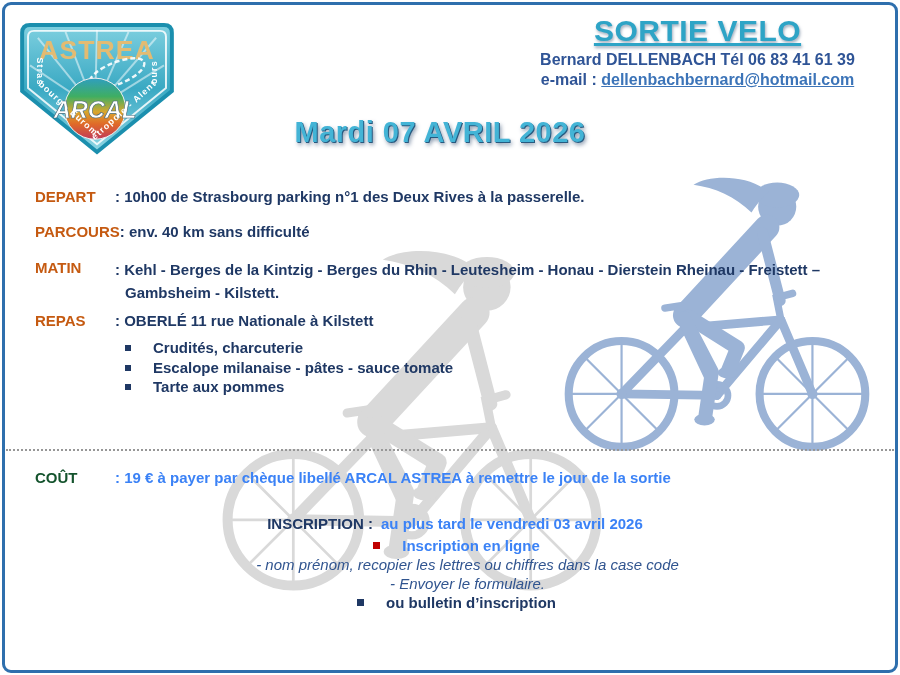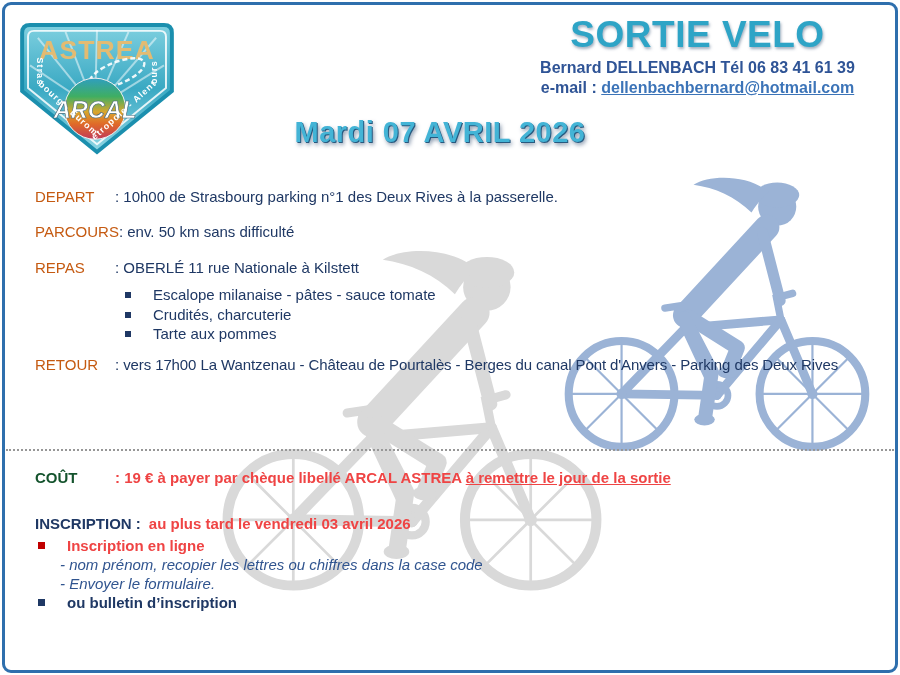--- a/index.html
+++ b/index.html
@@ -12,58 +12,58 @@
   
   .sil{position:absolute;z-index:0;}
   .sil-gray{left:212px;top:214px;color:#d9d9d9;}
   .sil-blue{left:552px;top:148px;color:#9bb3d6;}
 
   
   .logo{position:absolute;left:18px;top:22px;z-index:2;}
 
   
   .header{position:absolute;left:500px;top:14px;width:395px;text-align:center;z-index:2;}
-  .header .big{font-size:37px;font-weight:bold;color:#2ea4c6;letter-spacing:.5px;
-    text-shadow:1px 2px 3px rgba(110,130,155,.65);}
+  .header .big{font-size:30px;font-weight:bold;color:#2ea4c6;letter-spacing:.5px;
+    text-shadow:1px 2px 3px rgba(110,130,155,.65);text-decoration:underline;}
   .header .contact{margin-top:3px;font-size:16px;font-weight:bold;color:#2f5496;}
   .header .mail{margin-top:2px;font-size:16px;font-weight:bold;color:#2f5496;}
   .header .mail .addr{color:#3c74b8;text-decoration:underline;}
 
   
   .date-title{position:absolute;left:240px;top:116px;width:400px;text-align:center;z-index:2;
     font-size:29px;font-weight:bold;color:#43b4d6;letter-spacing:.5px;
     text-shadow:1px 1px 0 #27597f, 2px 3px 4px rgba(105,125,150,.85);}
 
   
-  .details{position:absolute;left:35px;top:187px;width:858px;z-index:2;font-size:15px;font-weight:normal;color:#1f3864;}
+  .details{position:absolute;left:35px;top:187px;width:858px;z-index:2;font-size:15px;font-weight:bold;color:#1f3864;}
   .row{line-height:19px;}
   .lbl{display:inline-block;min-width:80px;color:#c55a11;vertical-align:top;}
   .txt{display:inline-block;vertical-align:top;max-width:770px;}
   .r-depart{margin-bottom:16px;}
   .r-parcours{margin-bottom:17px;}
   .r-matin{margin-bottom:7px;}
   .r-matin .row-line{display:block;line-height:23px;}
   .r-matin .row-line.l2{padding-left:10px;}
   .r-repas{margin-bottom:8px;}
   .menu{margin:3px 0 11px 0;padding-left:90px;list-style:none;}
   .menu li{line-height:19.5px;}
   .sq{display:inline-block;width:6px;height:6px;background:#1f3864;margin-right:22px;margin-bottom:2px;}
   .r-retour .txt{white-space:nowrap;letter-spacing:-0.1px;max-width:none;}
 
   
   .divider{position:absolute;left:6px;right:6px;top:449px;border-top:2px dotted #979797;z-index:3;}
 
   
   .cout{position:absolute;left:35px;top:468px;z-index:2;font-size:15px;font-weight:bold;line-height:19px;}
   .cout .lbl{color:#14532d;}
-  .red{color:#ef4444;}
-  .u{text-decoration:underline;margin-top:12px;}
-
-  
-  .inscription{position:absolute;left:35px;top:507px;width:840px;z-index:2;font-size:15px;color:#1f3864;}
+  .red{color:#3b82f6;}
+  .u{margin-top:12px;}
+
+  
+  .inscription{position:absolute;left:35px;top:507px;width:840px;z-index:2;font-size:15px;color:#1f3864;text-align:center;}
   .ins-head{padding-top:7px;line-height:19px;font-weight:bold;margin-bottom:3px;}
   .ins-head .deadline{margin-left:8px;}
   .b-row{line-height:19px;font-weight:bold;margin-bottom:1px;padding-left:3px;}
   .b-row .bsq{display:inline-block;width:7px;height:7px;margin-right:22px;margin-bottom:2px;}
   .bsq.redsq{background:#c00000;}
   .bsq.navysq{background:#1f3864;}
   .step{line-height:18.5px;font-style:italic;color:#30548f;padding-left:25px;font-weight:normal;}
 </style>
 </head>
 <body>
@@ -166,33 +166,36 @@
   </div>
 </div>
 
 <div class="date-title">Mardi 07 AVRIL 2026</div>
 
 <div class="details">
   <div class="row r-depart">
     <span class="lbl">DEPART</span><span class="txt">: 10h00  de Strasbourg parking n°1 des Deux Rives à la passerelle.</span>
   </div>
   <div class="row r-parcours">
-    <span class="lbl">PARCOURS</span><span class="txt">: env. 50 km sans difficulté</span>
+    <span class="lbl">PARCOURS</span><span class="txt">: env. 40 km sans difficulté</span>
+  </div>
+  <div class="row r-matin">
+    <span class="lbl">MATIN</span><span class="txt">
+      <span class="row-line l1">: Kehl - Berges de la Kintzig -  Berges du Rhin - Leutesheim - Honau - Dierstein Rheinau - Freistett –</span>
+      <span class="row-line l2">Gambsheim - Kilstett.</span>
+    </span>
   </div>
   <div class="row r-repas">
     <span class="lbl">REPAS</span><span class="txt">: OBERLÉ 11 rue Nationale à Kilstett</span>
   </div>
   <ul class="menu">
+    <li><span class="sq"></span><span>Crudités, charcuterie</span></li>
     <li><span class="sq"></span><span>Escalope milanaise - pâtes -  sauce tomate</span></li>
-    <li><span class="sq"></span><span>Crudités, charcuterie</span></li>
     <li><span class="sq"></span><span>Tarte aux pommes</span></li>
   </ul>
-  <div class="row r-retour">
-    <span class="lbl">RETOUR</span><span class="txt">: vers 17h00  La Wantzenau - Château de Pourtalès - Berges du canal Pont d'Anvers -  Parking des Deux Rives</span>
-  </div>
 </div>
 
 <div class="divider"></div>
 
 <div class="cout">
   <span class="lbl">COÛT</span><span class="red">: 19 € à payer par chèque libellé ARCAL ASTREA </span><span class="red u">à remettre le jour de la sortie</span>
 </div>
 
 <div class="inscription">
   <div class="ins-head">

